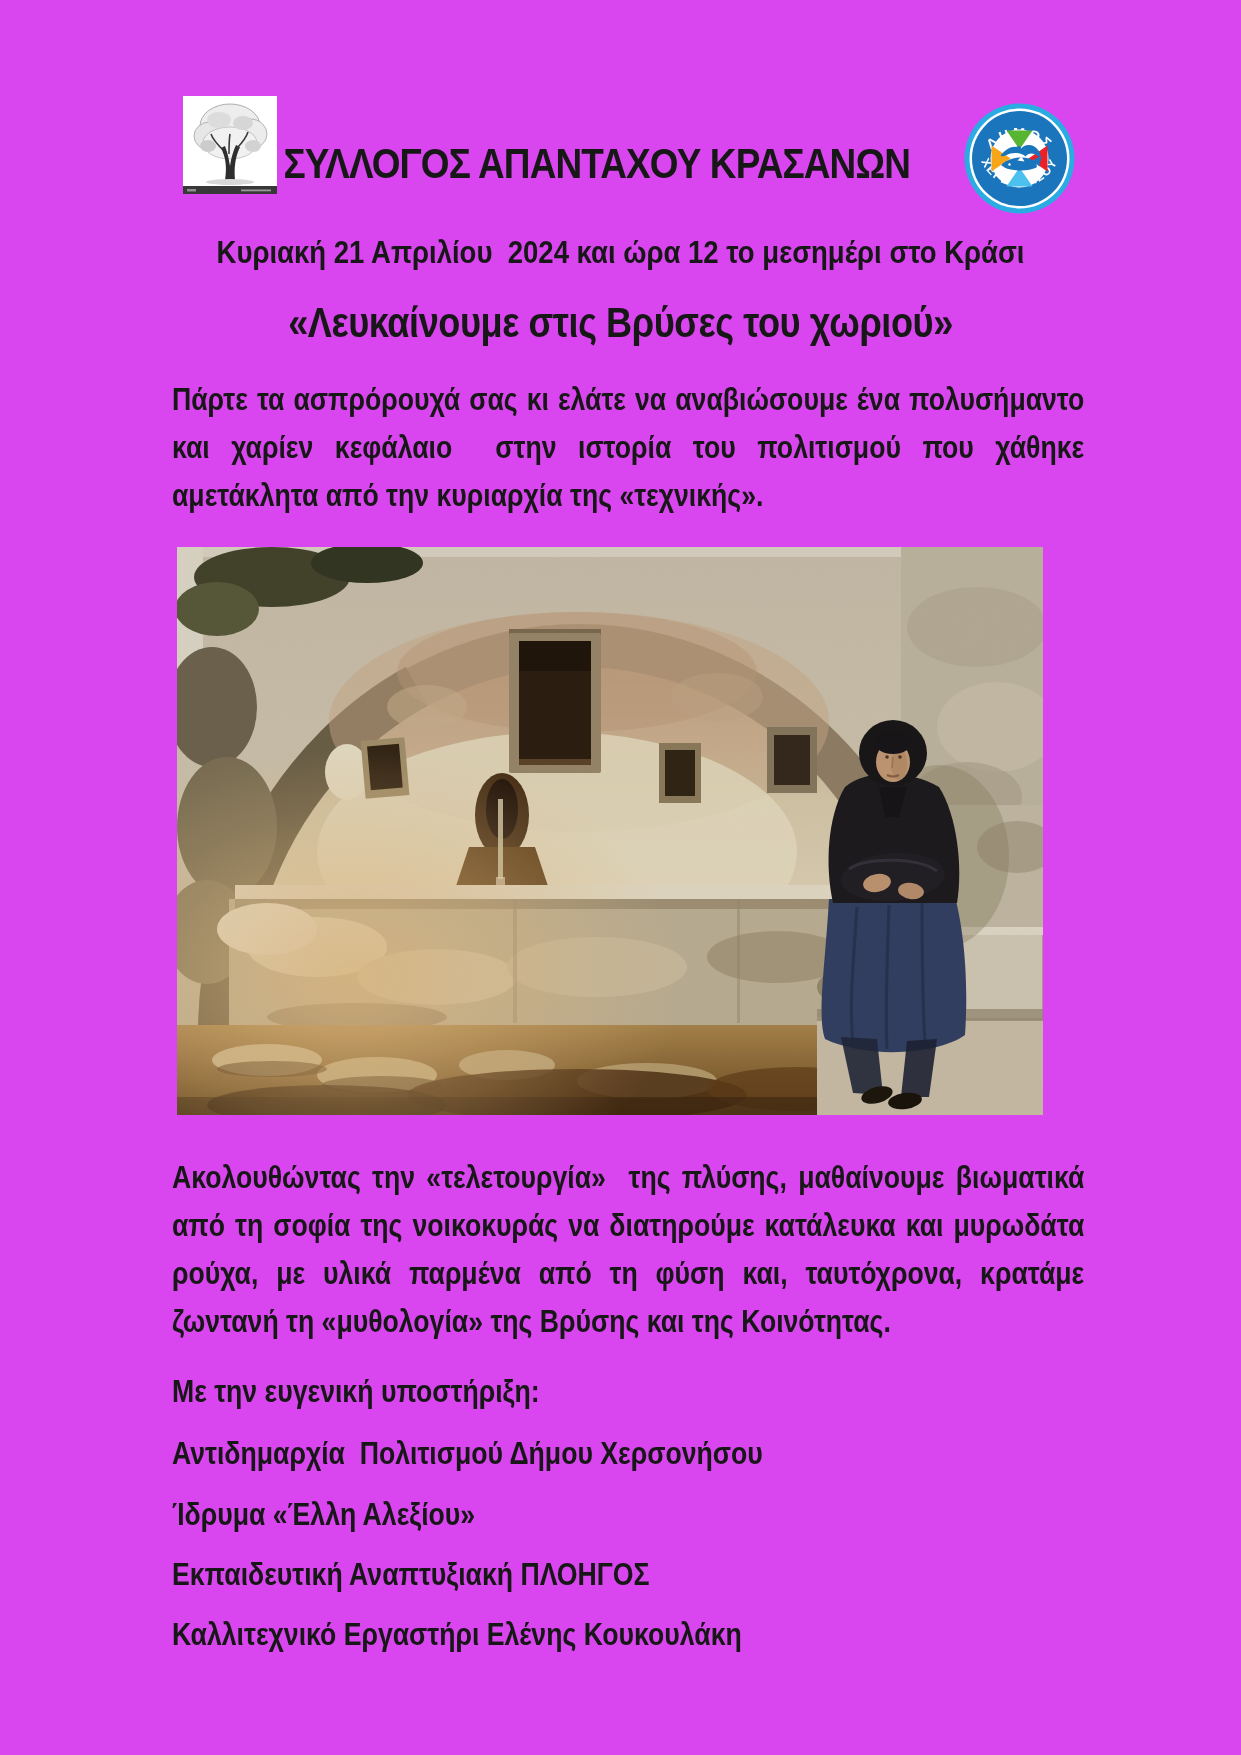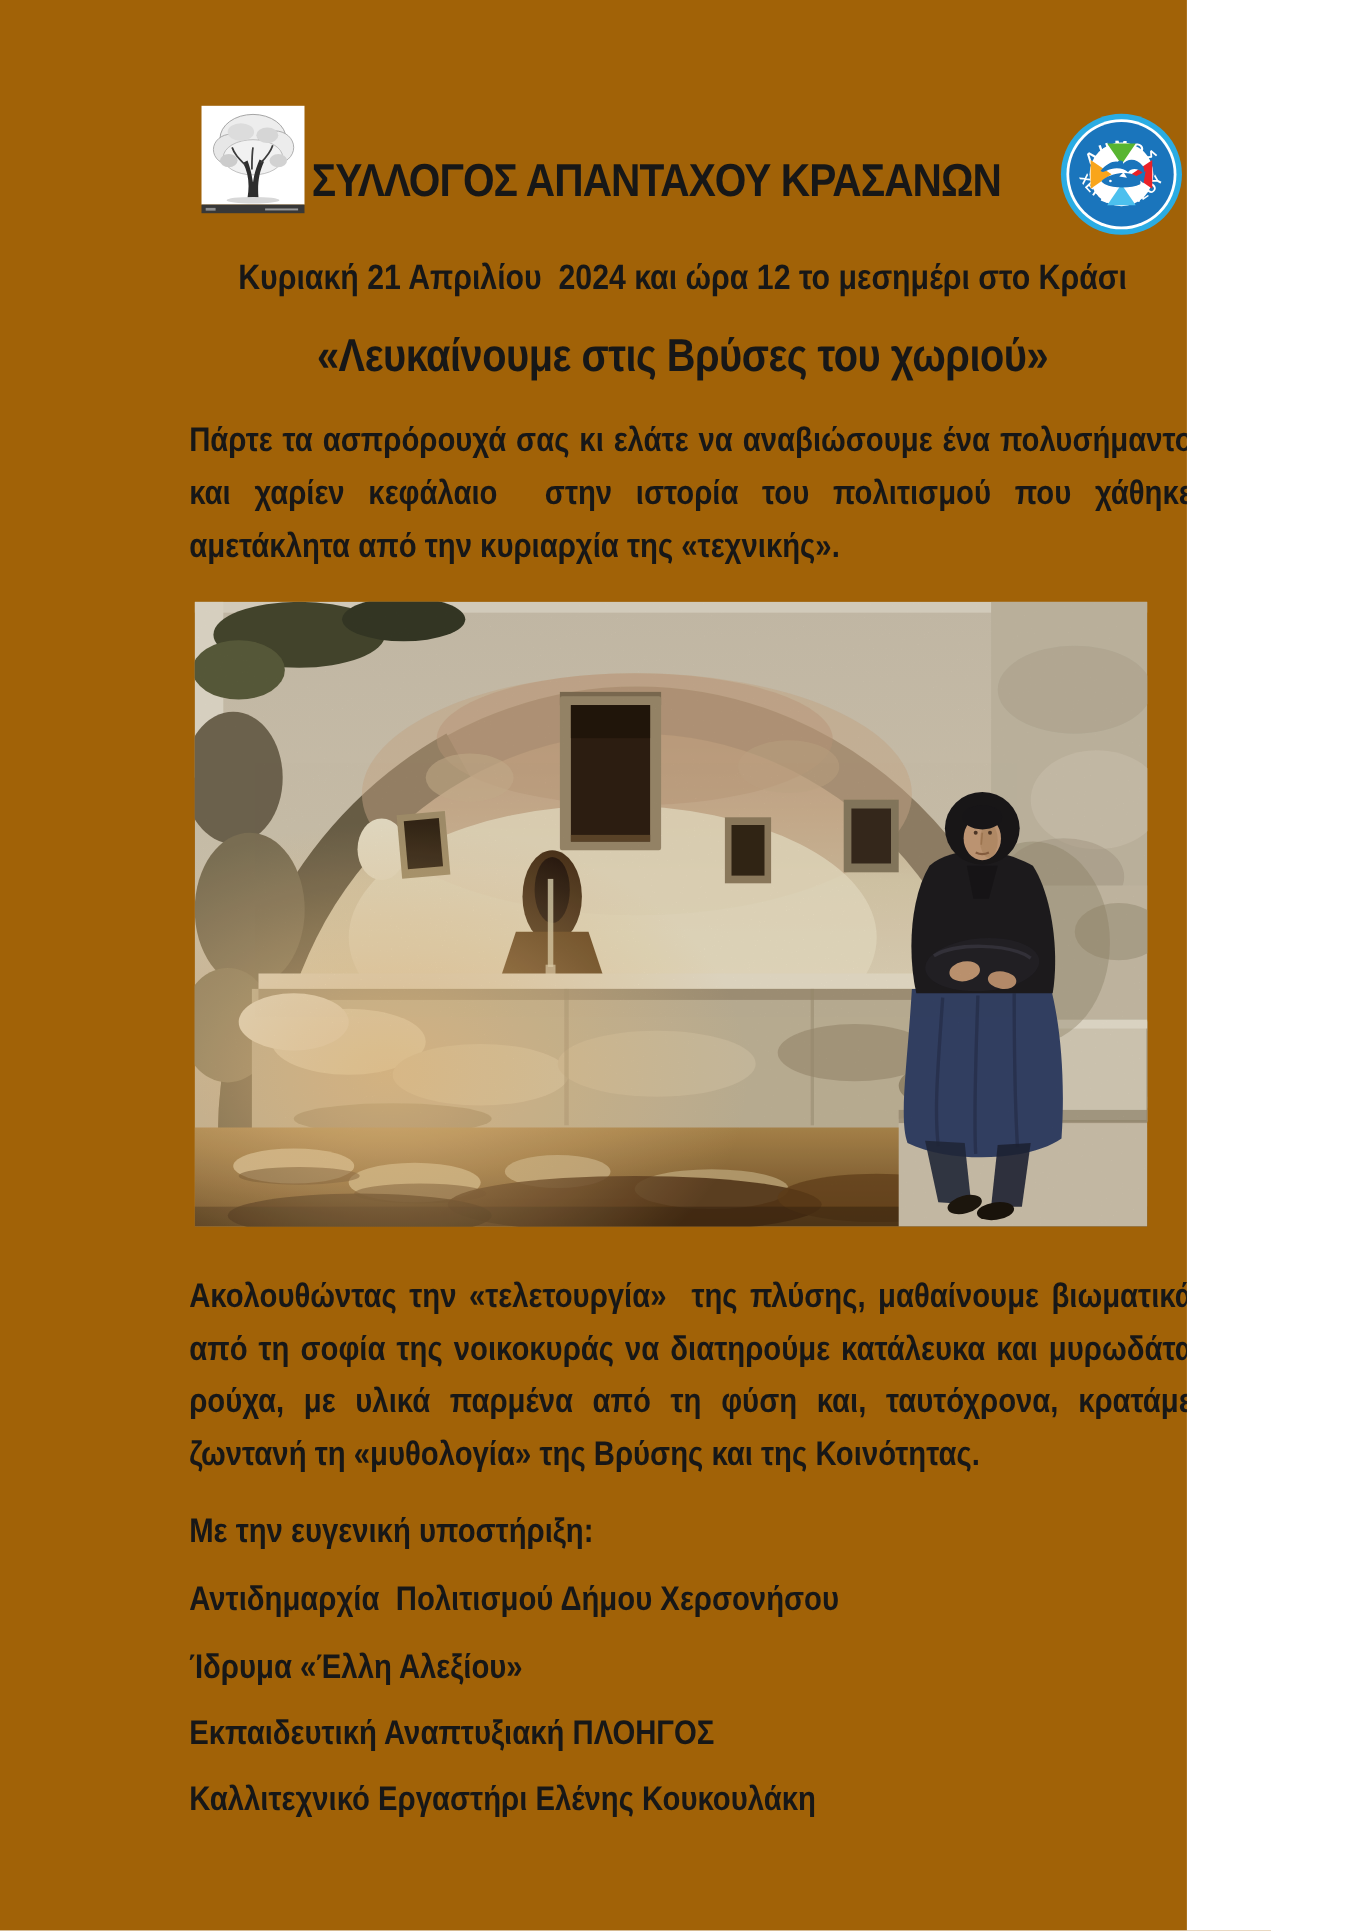--- a/index.html
+++ b/index.html
@@ -1,17 +1,17 @@
 <!DOCTYPE html>
 <html lang="el"><head>
 <meta charset="utf-8">
 <style>
   html,body{margin:0;padding:0;background:#ffffff;}
   .page{
-    position:relative;width:1079px;height:1755px;background:#a16207;overflow:hidden;
+    position:relative;width:1241px;height:1755px;background:#d946ef;overflow:hidden;
     font-family:"Liberation Sans","DejaVu Sans",sans-serif;font-weight:700;color:#171717;
   }
   
   .tree-logo{position:absolute;left:183px;top:96px;width:94px;height:98px;}
   .assoc-title{
     position:absolute;left:245px;top:140px;width:640px;text-align:center;
     font-size:42px;letter-spacing:-1px;transform:scaleX(.88);transform-origin:center top;white-space:nowrap;
   }
   .muni-logo{position:absolute;left:963px;top:102px;width:113px;height:113px;}
   

